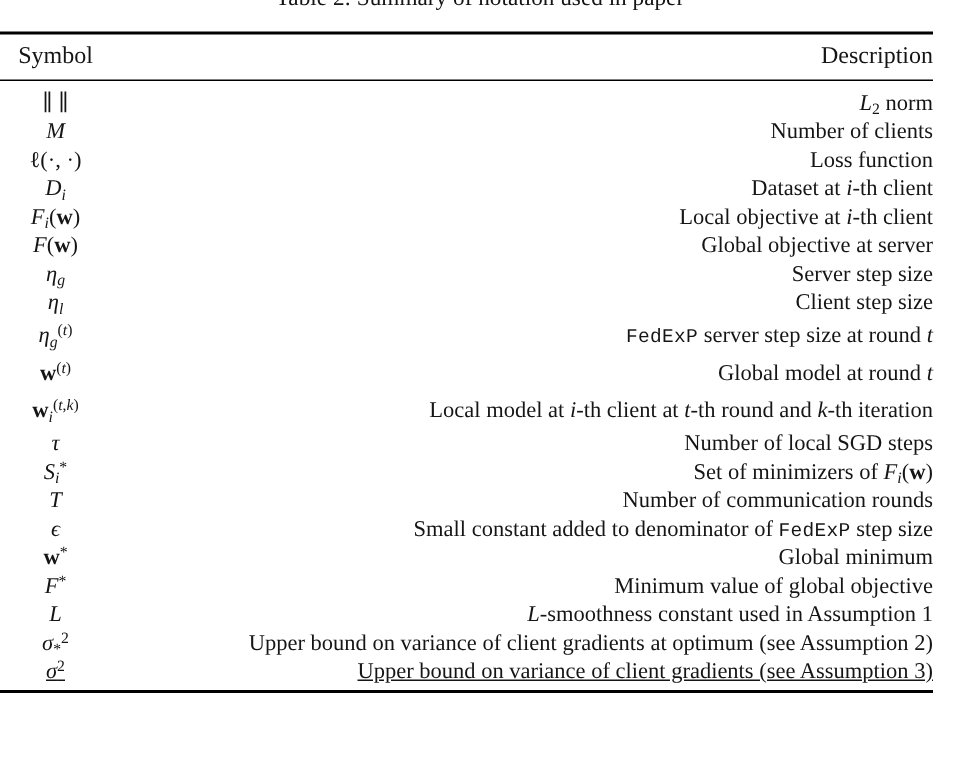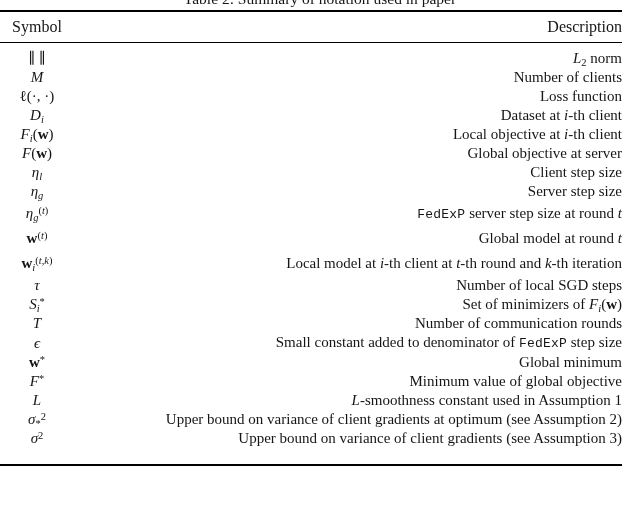--- a/index.html
+++ b/index.html
@@ -12,32 +12,33 @@
     overflow:hidden;
   }
   
   .title-clip{height:10px;overflow:hidden;position:relative;}
   .title-text{
     position:absolute;left:0;right:0;top:-11px;
     text-align:center;font-size:15.5px;line-height:20px;white-space:nowrap;
   }
   table.notation{
     width:622px;border-collapse:collapse;table-layout:fixed;
+    margin-top:11px;
     border-top:2px solid var(--rule);
     border-bottom:2px solid var(--rule);
   }
   thead tr{border-bottom:1px solid var(--rule);}
   thead td{height:30px;font-size:16px;vertical-align:middle;padding:0;}
   col.c-sym{width:74px;}
   td.sym{text-align:center;}
   td.desc{padding-left:13px;text-align:right;}
   tbody td{font-size:15px;line-height:19px;height:19px;padding:0;vertical-align:middle;white-space:nowrap;}
   tr.tall td{height:25px;}
   tbody tr:first-child td{padding-top:6px;}
-  tbody tr:last-child td{padding-bottom:16px;}
+  tbody tr:last-child td{padding-bottom:2px;text-decoration:underline;}
   i{font-style:italic;}
   b{font-weight:bold;}
   sub,sup{font-size:10.5px;line-height:0;}
   sub{vertical-align:-3px;}
   sup{vertical-align:4.5px;}
   code.tt{
     font-family:"Liberation Mono","DejaVu Sans Mono",monospace;
     font-size:13px;letter-spacing:.2px;
   }
 </style>
@@ -78,26 +79,26 @@
       </tr>
     <tr>
         <td class="sym"><i>F</i><sub><i>i</i></sub>(<b>w</b>)</td>
         <td class="desc">Local objective at <i>i</i>-th client</td>
       </tr>
     <tr>
         <td class="sym"><i>F</i>(<b>w</b>)</td>
         <td class="desc">Global objective at server</td>
       </tr>
     <tr>
+        <td class="sym"><i>η</i><sub><i>g</i></sub></td>
+        <td class="desc">Server step size</td>
+      </tr>
+    <tr>
         <td class="sym"><i>η</i><sub><i>l</i></sub></td>
         <td class="desc">Client step size</td>
-      </tr>
-    <tr>
-        <td class="sym"><i>η</i><sub><i>g</i></sub></td>
-        <td class="desc">Server step size</td>
       </tr>
     <tr class="tall">
         <td class="sym"><i>η</i><sub><i>g</i></sub><sup>(<i>t</i>)</sup></td>
         <td class="desc"><code class="tt">FedExP</code> server step size at round <i>t</i></td>
       </tr>
     <tr class="tall">
         <td class="sym"><b>w</b><sup>(<i>t</i>)</sup></td>
         <td class="desc">Global model at round <i>t</i></td>
       </tr>
     <tr class="tall">

